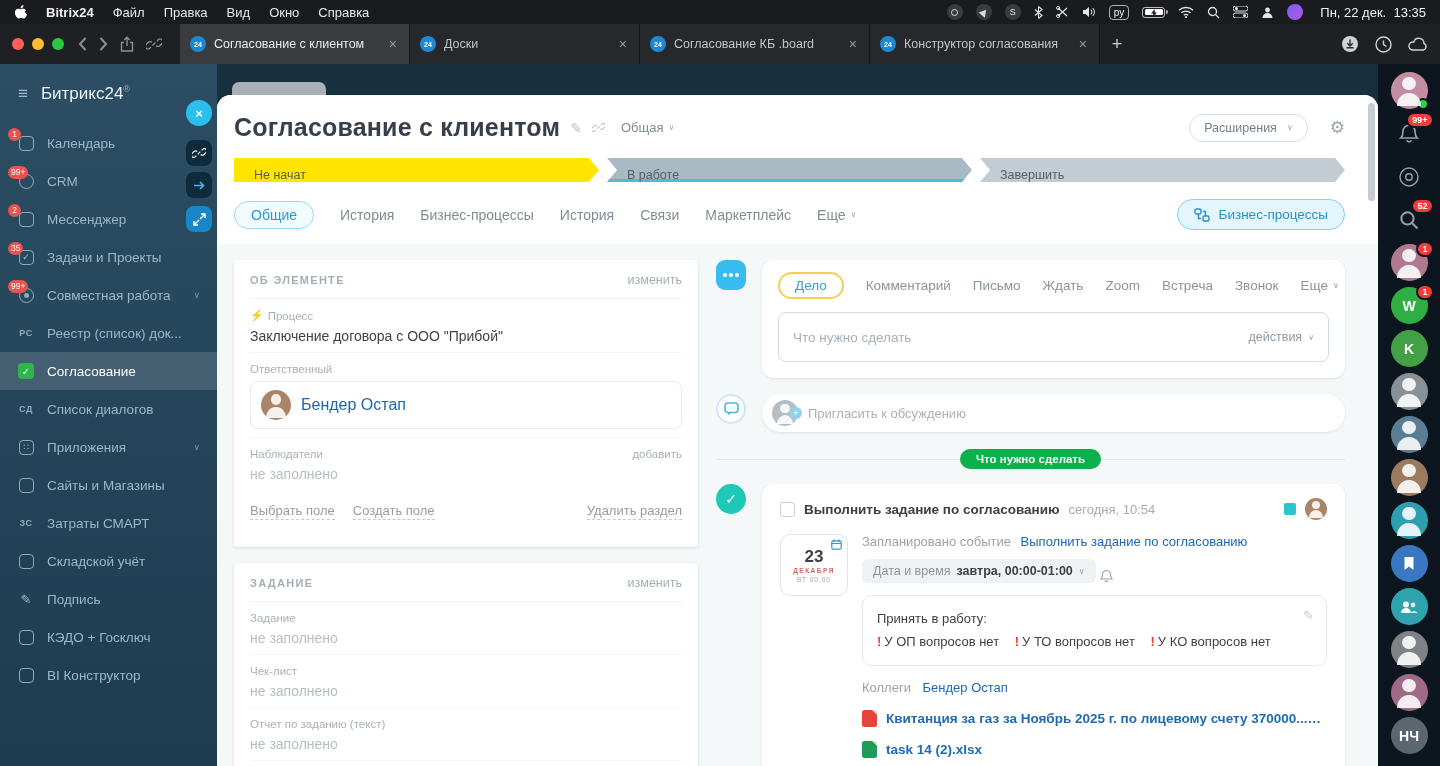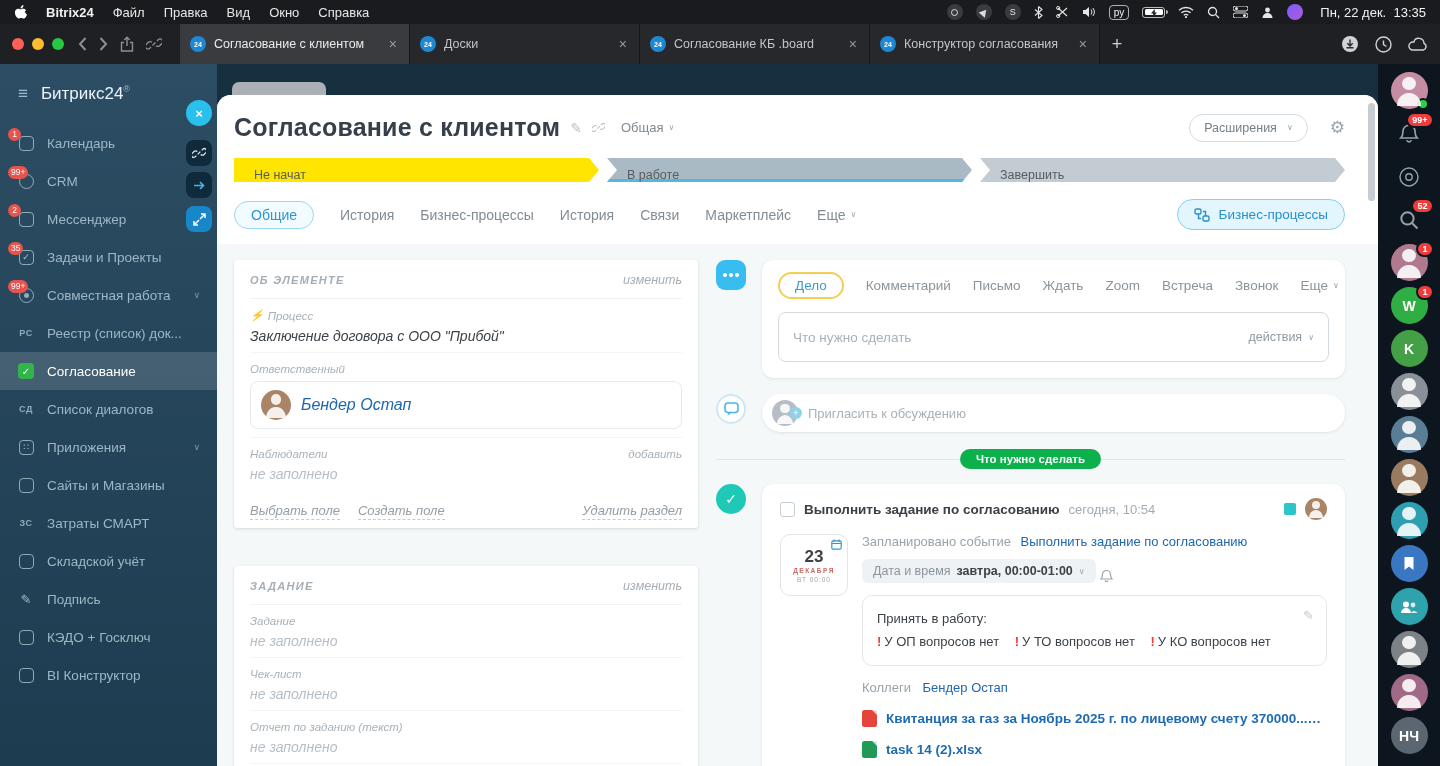--- a/index.html
+++ b/index.html
@@ -102,21 +102,21 @@
   .ptab { cursor:pointer; display:flex; gap:5px; align-items:center; }
   .ptab.on { color:#2b97d4; border:1px solid #9bd6f2; background:#f2fbff; padding:5px 16px; border-radius:18px; }
   .bp-chip { margin-left:auto; display:flex; align-items:center; gap:9px; background:#e3f6fd; border:1px solid #7fd0f2;
              color:#2790cd; border-radius:18px; padding:7px 16px; font-size:13.5px; cursor:pointer; }
 
   .sheet-body { flex:1; background:#f5f8f9; padding:16px 33px 0 17px; display:flex; gap:18px; min-height:0; }
 
   
   .leftcol { width:464px; flex:0 0 auto; }
   .card { background:#fff; border-radius:3px; box-shadow:0 1px 3px rgba(60,70,80,.18);
-          padding:13px 16px 8px; margin-bottom:38px;font-style:italic; }
+          padding:13px 16px 27px; margin-bottom:16px; }
   .card-head { display:flex; justify-content:space-between; align-items:center; padding-bottom:11px;
                border-bottom:1px solid #f0f3f5; }
   .card-title { font-size:11px; letter-spacing:1.3px; color:#a5aeb5; font-weight:bold; }
   .edit-link { font-size:12.5px; color:#a5aeb5; cursor:pointer; }
   .field { padding:10px 0 8px; border-bottom:1px solid #f3f5f7; }
   .f-label { font-size:11.5px; color:#a8b1b8; margin-bottom:6px; display:flex; align-items:center; gap:4px; }
   .f-label .right { margin-left:auto; cursor:pointer; }
   .f-value { font-size:14px; color:#3c4247; }
   .f-empty { color:#b6bec5; }
   .bolt { color:#f7a700; font-size:11px; }

